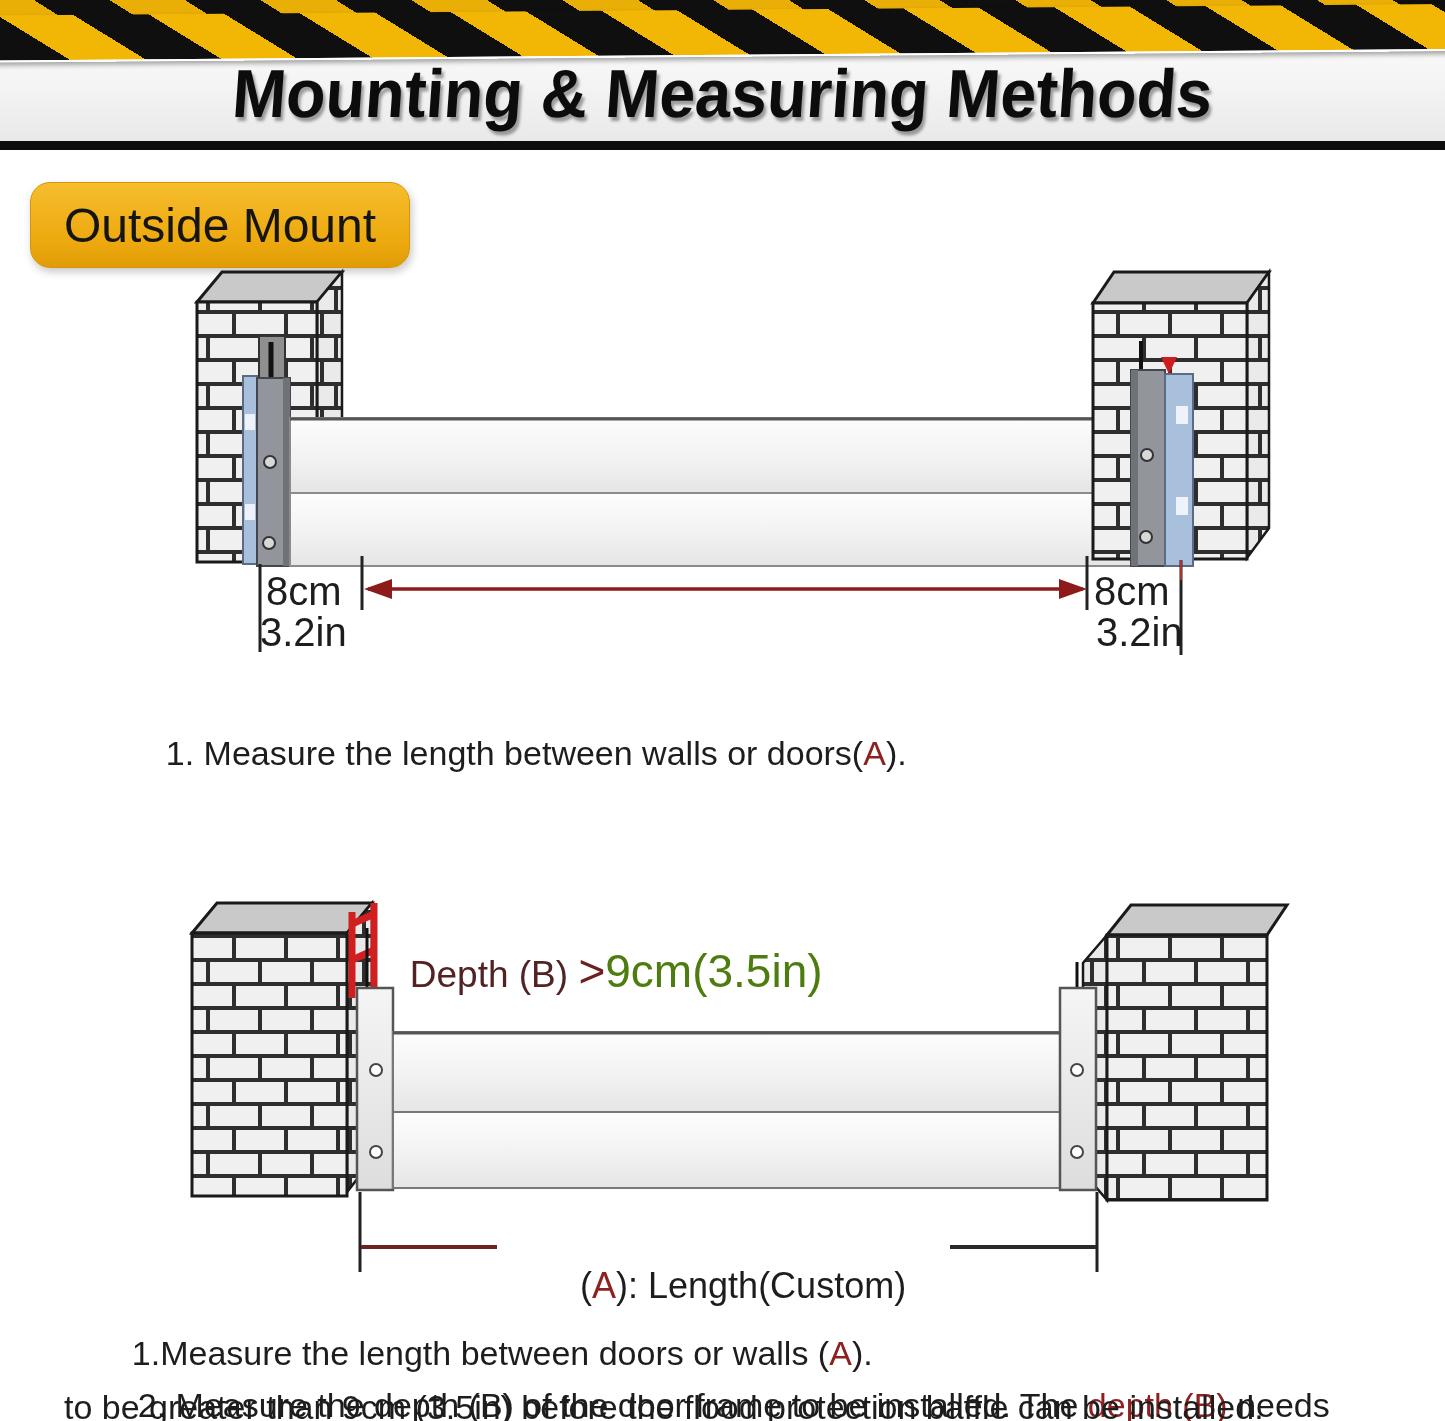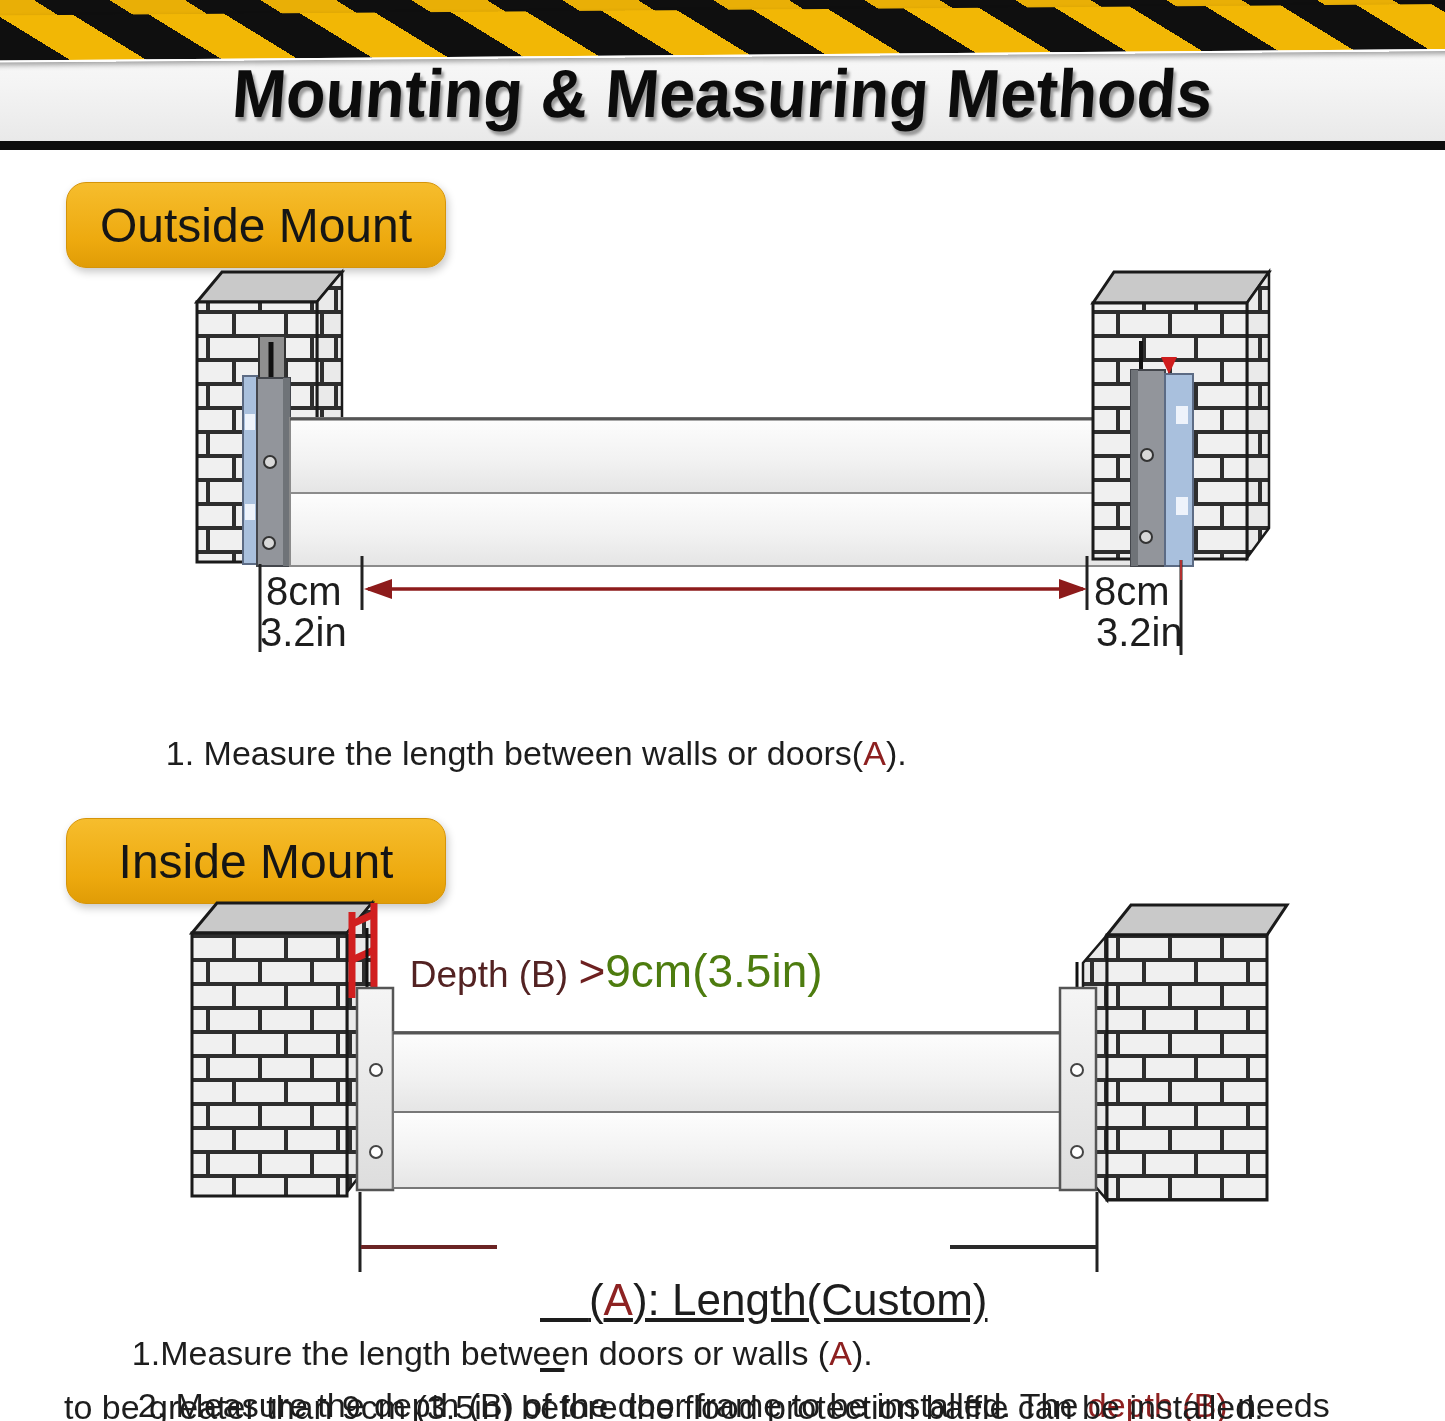--- a/index.html
+++ b/index.html
@@ -18,52 +18,51 @@
   .page-title{position:absolute;top:46px;left:0;right:0;height:94px;
               display:flex;align-items:center;justify-content:center;
               font-size:68px;font-weight:700;color:#0c0c0c;letter-spacing:0;
               transform:skewX(-4deg) scaleX(.95);
               text-shadow:3px 4px 3px rgba(50,50,50,.45);}
   
   .badge{position:absolute;left:30px;width:378px;height:84px;border-radius:20px;
          background:linear-gradient(180deg,#f6bd2d 0%,#eda90e 70%,#e09c06 100%);
          border:1px solid #d5940a;box-shadow:2px 4px 8px rgba(0,0,0,.22);
          display:flex;align-items:center;justify-content:center;
-         font-size:48px;font-weight:500;color:#151515;margin-left:36px;}
+         font-size:48px;font-weight:500;color:#151515;}
   .badge-outside{top:182px;}
   .badge-inside{top:818px;}
   
   .diagram-svg{position:absolute;top:0;left:0;}
   
   .t{position:absolute;color:#1d1d1d;line-height:1.12;white-space:pre;}
   .t span{white-space:pre;}
   .dim{font-size:40px;}
   .step{font-size:34px;}
   .red-big-a{font-size:50px;font-weight:800;color:#e31b1b;}
   .arrow-rest{font-size:38px;color:#1d1d1d;}
   .step-red{color:#8d2020;}
   .depth-small{font-size:37px;color:#532222;}
   .depth-gt{font-size:46px;color:#6e2020;}
   .depth-val{font-size:46px;color:#4d7c0f;}
-  .lenA{font-size:44px;text-decoration:underline;}
+  .lenA{font-size:36px;}
   .lenA .a-red{color:#8d2222;}
 </style>
 </head>
 <body>
 
 <div class="page">
 
   <div class="title-band"></div>
   <div class="black-rule"></div>
   <div class="tape-back"></div>
   <div class="tape-main"></div>
   <div class="page-title">Mounting &amp; Measuring Methods</div>
 
   <div class="badge badge-outside">Outside Mount</div>
-  <div class="badge badge-inside">Inside Mount</div>
 
   <svg class="diagram-svg" width="1445" height="1421" viewBox="0 0 1445 1421">
     <defs>
       <pattern id="brickF" width="52" height="48" patternUnits="userSpaceOnUse">
         <rect width="52" height="48" fill="#2e2e2e"></rect>
         <rect x="2" y="2" width="48" height="20" fill="#f0f0f0"></rect>
         <rect x="-24" y="26" width="48" height="20" fill="#f0f0f0"></rect>
         <rect x="28" y="26" width="48" height="20" fill="#f0f0f0"></rect>
       </pattern>
       <pattern id="brickS" width="28" height="48" patternUnits="userSpaceOnUse">

